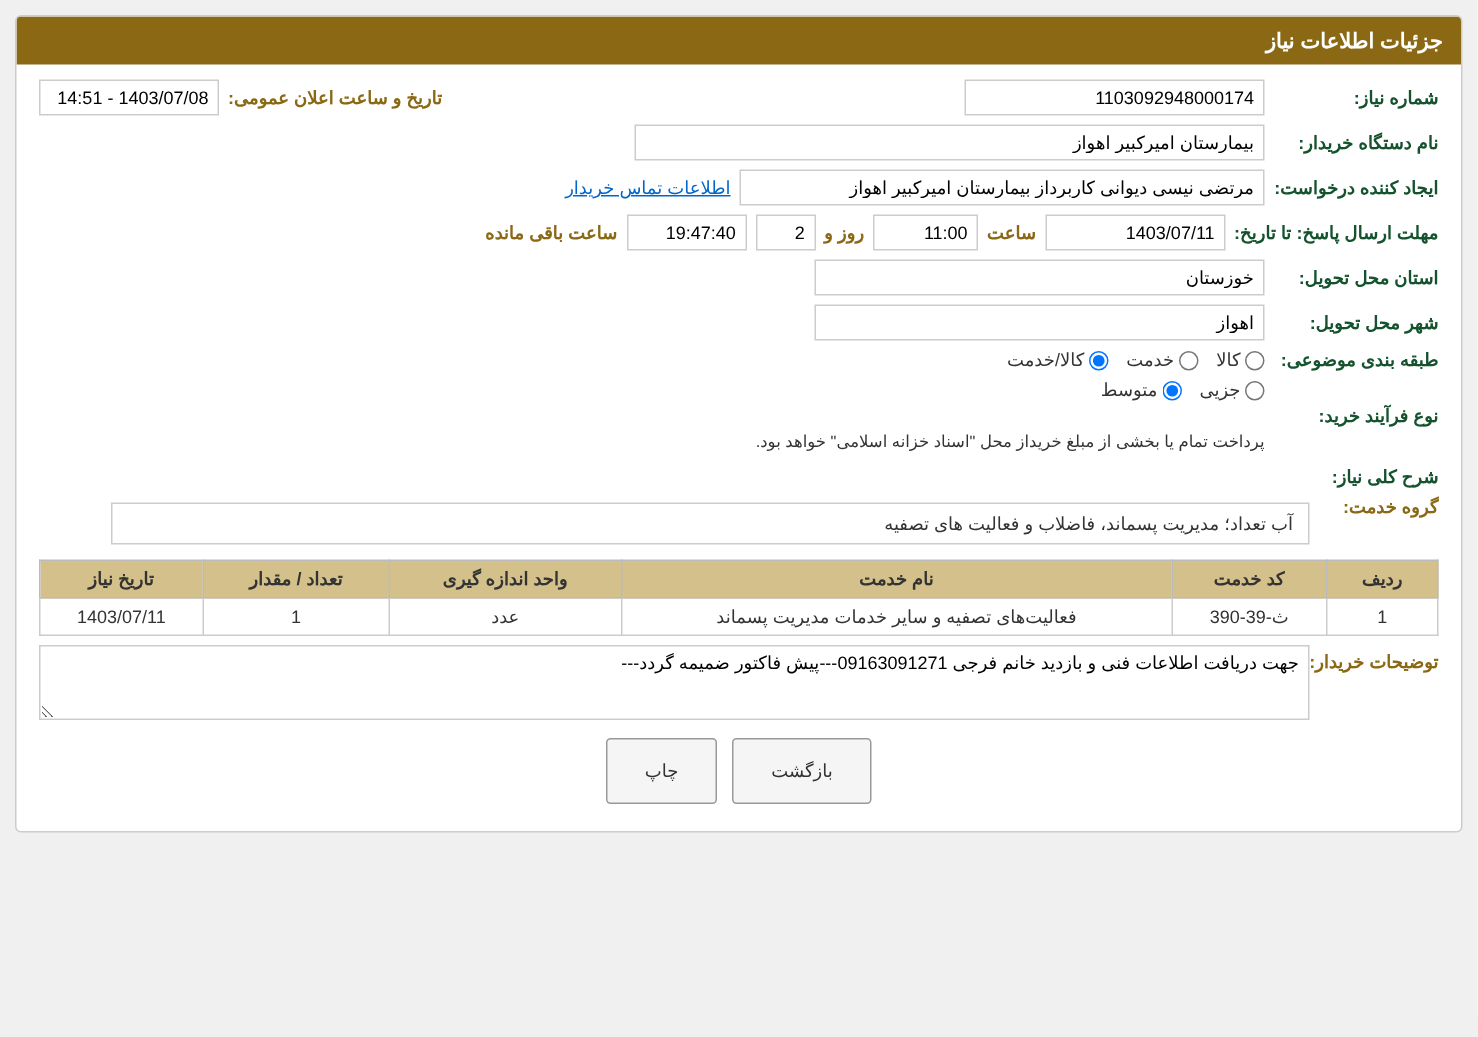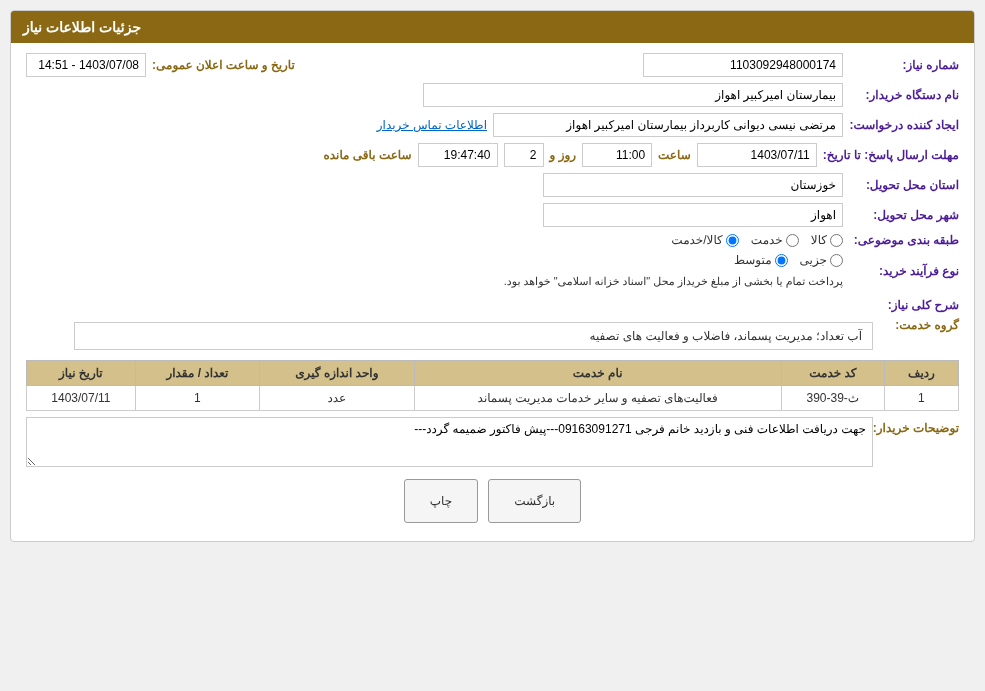--- a/index.html
+++ b/index.html
@@ -18,36 +18,36 @@
     }
     .card {
       background: #fff;
       border: 1px solid #ccc;
       border-radius: 4px;
       overflow: hidden;
     }
     .card-header {
       background: #8B6914;
       color: #fff;
-      text-align: left;
+      text-align: right;
       padding: 8px 12px;
       font-size: 14px;
       font-weight: bold;
     }
     .card-body {
       padding: 10px 15px;
     }
     .form-row {
       display: flex;
       align-items: center;
       margin-bottom: 6px;
       gap: 6px;
     }
     .label {
-      color: #4c1d95;
+      color: #14532d;
       font-weight: bold;
       white-space: nowrap;
       min-width: 110px;
       text-align: right;
     }
     .input-field {
       border: 1px solid #ccc;
       padding: 3px 6px;
       background: #fff;
       height: 24px;
@@ -77,21 +77,21 @@
       align-items: center;
     }
     .radio-item {
       display: flex;
       align-items: center;
       gap: 3px;
     }
     .purchase-note {
       font-size: 11px;
       color: #333;
-      margin-top: 5px;
+      margin-top: 18px;
     }
     .textarea-field {
       border: 1px solid #ccc;
       padding: 4px 6px;
       font-family: Tahoma, Arial, sans-serif;
       font-size: 12px;
       direction: rtl;
       resize: vertical;
       width: 100%;
       height: 50px;

